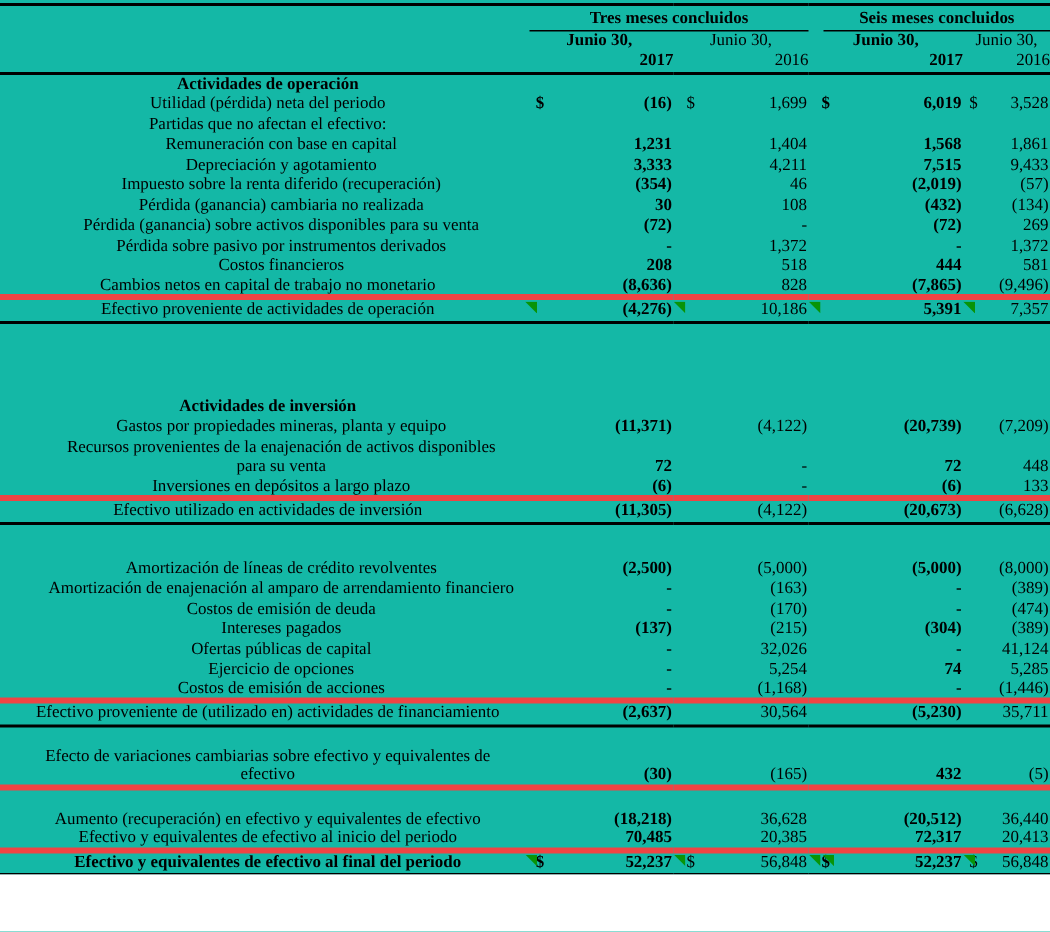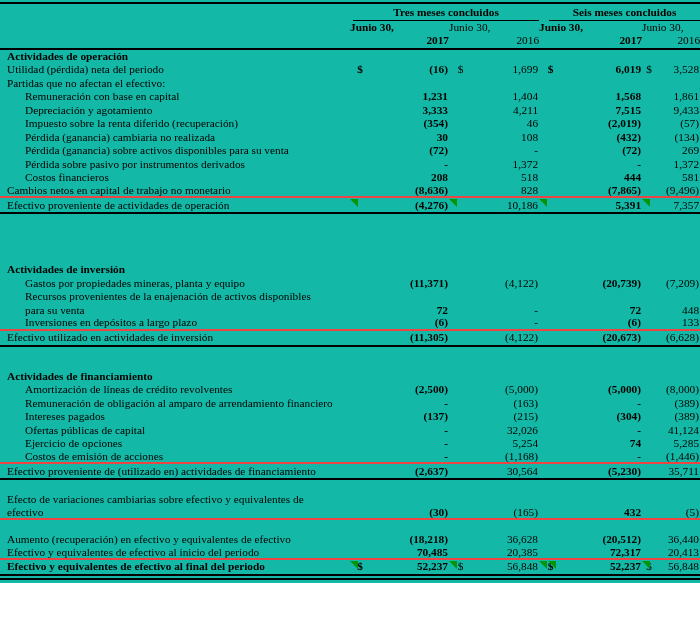--- a/index.html
+++ b/index.html
@@ -9,28 +9,28 @@
     box-sizing:border-box;padding-top:2px;
   }
   table{border-collapse:collapse;table-layout:fixed;width:700px;}
   col.c-lbl{width:350px;} col.c-s1{width:20px;} col.c-v1{width:79px;}
   col.c-s2{width:23px;} col.c-v2{width:67px;} col.c-s3{width:23px;}
   col.c-v3{width:80px;} col.c-s4{width:14px;} col.c-v4{width:44px;}
   td{padding:0;font-size:11.3px;line-height:12.5px;vertical-align:bottom;overflow:visible;}
   tr.r-top td{border-top:2.5px solid #000;}
   .grp{font-weight:bold;text-align:center;border-bottom:1.2px solid #000;padding:2px 0 1px 0;margin-left:3px;}
   .grp.g2{margin-left:10px;}
-  tr.r-date td{height:13px;}
+  tr.r-date td{text-align:center;height:13px;}
   tr.r-year td{text-align:right;height:13px;border-bottom:2.5px solid #000;padding-bottom:1px;}
   .bold{font-weight:bold;}
   tr.row{height:13.5px;}
-  tr.b-thin td{border-bottom:2px solid #ef4444;}
+  tr.b-thin td{border-bottom:4px solid #ef4444;}
   tr.b-thick{height:16px;} tr.b-thick td{border-bottom:2.5px solid #000;padding-bottom:1px;}
   tr.b-double{height:17px;} tr.b-double td{border-bottom:6px double #000;padding-bottom:1px;}
-  td.lbl{text-align:left;padding-left:7px;white-space:nowrap;}
+  td.lbl{text-align:center;padding-left:7px;white-space:nowrap;}
   td.lbl.ind{padding-left:25px;}
   td.val{text-align:right;padding-right:1px;white-space:nowrap;}
   td.sym{text-align:center;position:relative;}
   .tri{position:absolute;left:0;top:1px;width:8px;height:8px;background:#089408;
        clip-path:polygon(0 0,100% 0,100% 100%);}
   .tri.t2{left:9px;}
   tr.spacer td{height:auto;}
 </style>
 </head>
 <body>
@@ -280,51 +280,51 @@
           <td class="val">(4,122)</td>
           <td class="sym bold"></td>
           <td class="val bold">(20,673)</td>
           <td class="sym"></td>
           <td class="val">(6,628)</td>
         </tr>
         <tr class="spacer">
           <td colspan="9" style="height: 22px;"></td>
         </tr>
         <tr class="row">
-          <td class="lbl bold">Actividades de financiamiento</td>
-          <td class="sym bold"></td>
-          <td class="val bold"></td>
-          <td class="sym"></td>
-          <td class="val"></td>
-          <td class="sym bold"></td>
-          <td class="val bold"></td>
-          <td class="sym"></td>
-          <td class="val"></td>
-        </tr>
-        <tr class="row">
           <td class="lbl ind">Amortización de líneas de crédito revolventes</td>
           <td class="sym bold"></td>
           <td class="val bold">(2,500)</td>
           <td class="sym"></td>
           <td class="val">(5,000)</td>
           <td class="sym bold"></td>
           <td class="val bold">(5,000)</td>
           <td class="sym"></td>
           <td class="val">(8,000)</td>
         </tr>
         <tr class="row">
-          <td class="lbl ind">Remuneración de obligación al amparo de arrendamiento financiero</td>
+          <td class="lbl ind">Amortización de enajenación al amparo de arrendamiento financiero</td>
           <td class="sym bold"></td>
           <td class="val bold">-</td>
           <td class="sym"></td>
           <td class="val">(163)</td>
           <td class="sym bold"></td>
           <td class="val bold">-</td>
           <td class="sym"></td>
           <td class="val">(389)</td>
+        </tr>
+        <tr class="row">
+          <td class="lbl ind">Costos de emisión de deuda</td>
+          <td class="sym bold"></td>
+          <td class="val bold">-</td>
+          <td class="sym"></td>
+          <td class="val">(170)</td>
+          <td class="sym bold"></td>
+          <td class="val bold">-</td>
+          <td class="sym"></td>
+          <td class="val">(474)</td>
         </tr>
         <tr class="row">
           <td class="lbl ind">Intereses pagados</td>
           <td class="sym bold"></td>
           <td class="val bold">(137)</td>
           <td class="sym"></td>
           <td class="val">(215)</td>
           <td class="sym bold"></td>
           <td class="val bold">(304)</td>
           <td class="sym"></td>

